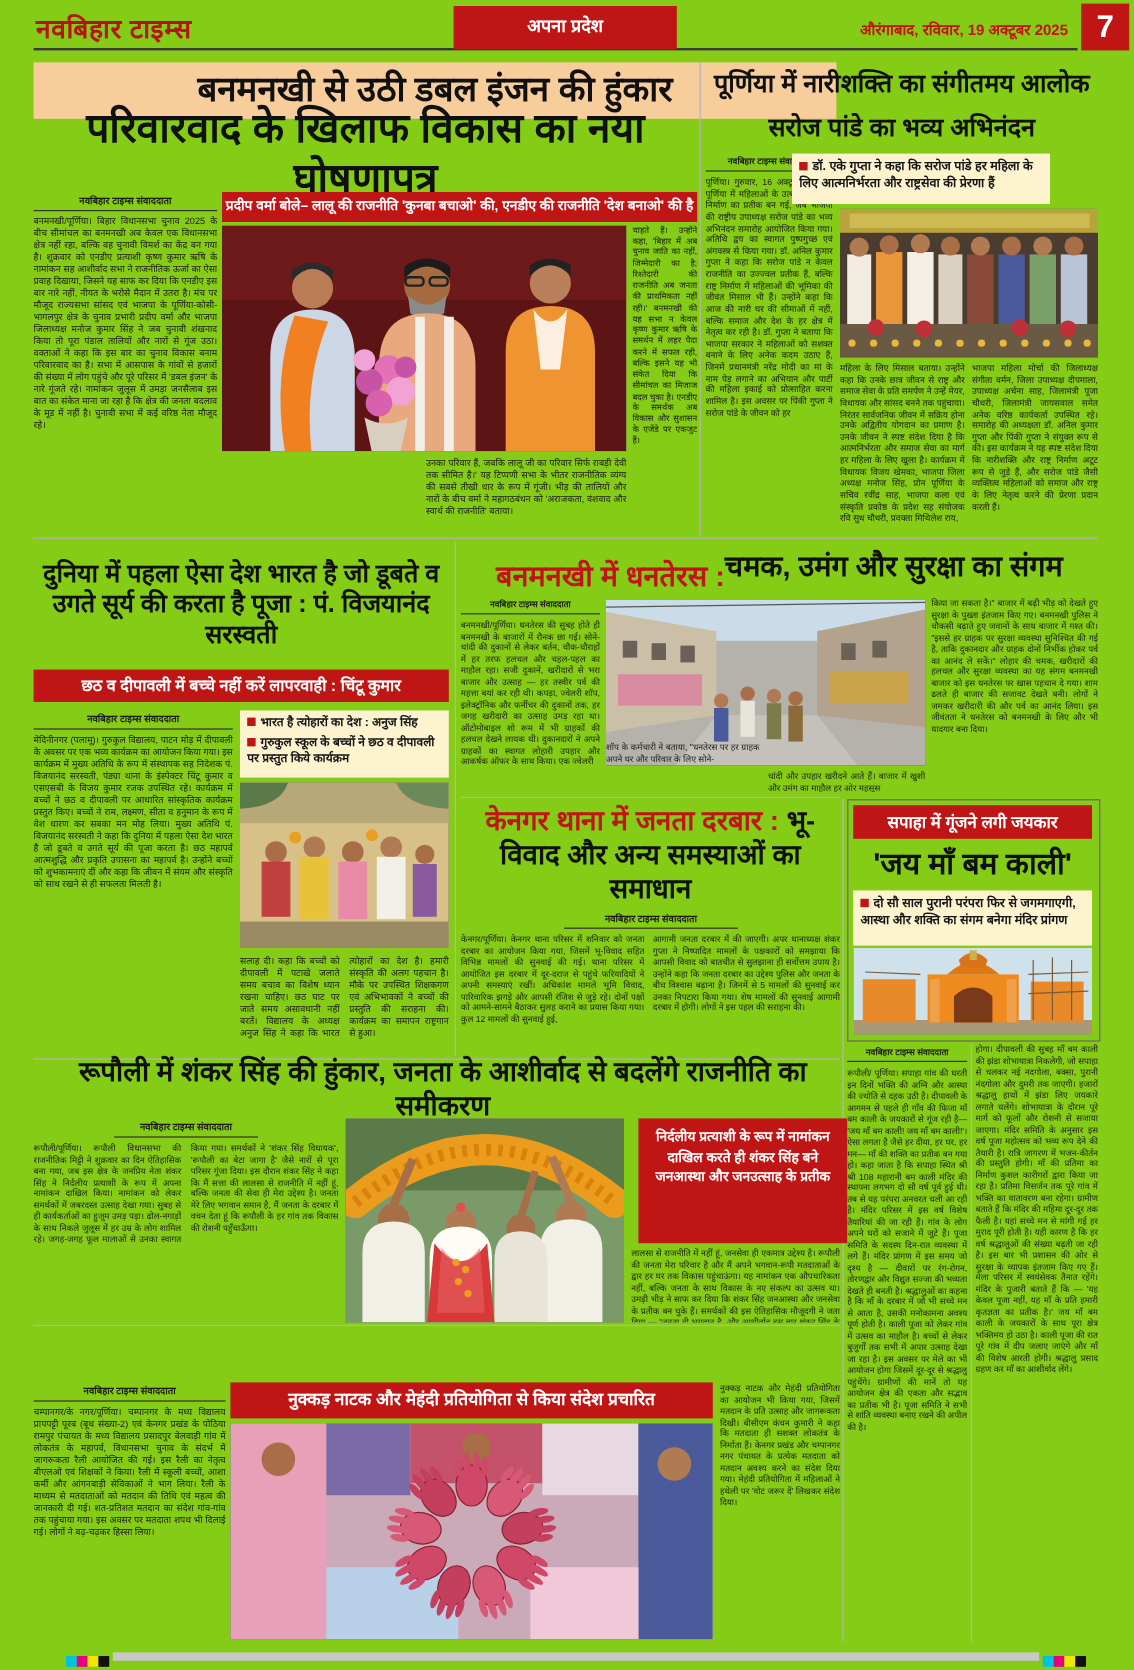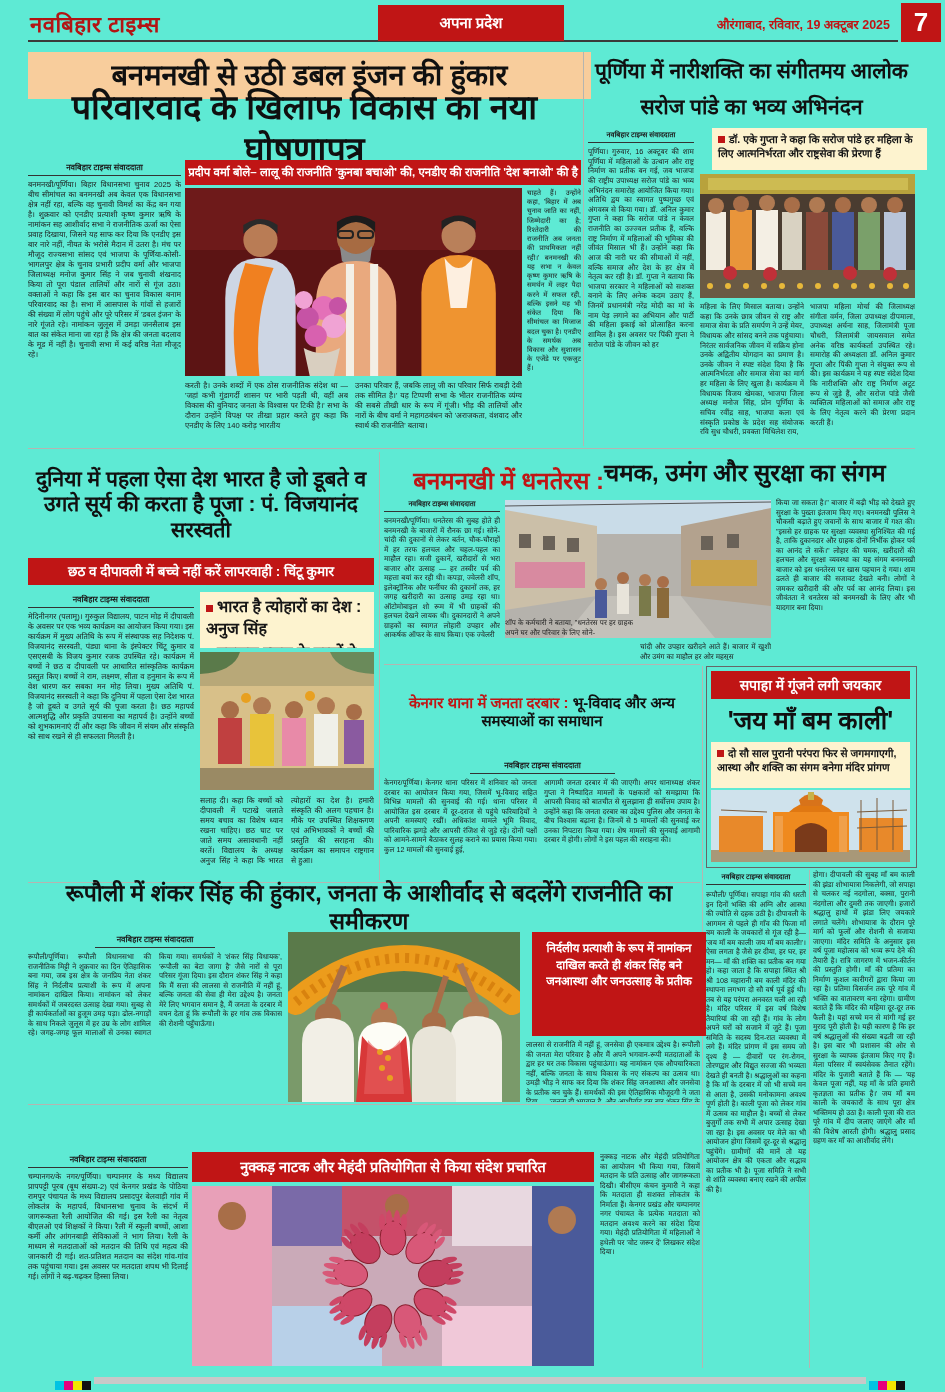--- a/index.html
+++ b/index.html
@@ -1,16 +1,16 @@
 <!DOCTYPE html>
 <html><head>
 <meta charset="utf-8">
 <style>
   html,body{margin:0;padding:0;background:#e8e8e4;}
-  .page{position:relative;width:945px;height:1392px;background:#5eead4;margin:0 auto;
+  .page{position:relative;width:945px;height:1392px;background:#84cc16;margin:0 auto;
         font-family:"Liberation Sans","DejaVu Sans",sans-serif;color:#1c1c1c;overflow:hidden;}
   .abs{position:absolute;}
   .hl{font-weight:bold;color:#101010;text-align:center;display:flex;align-items:center;justify-content:center;line-height:1.22;}
   .red{color:#c01515;margin-top:16px;}
   .strip{background:#c01515;color:#fff;font-weight:bold;display:flex;align-items:center;justify-content:center;text-align:center;line-height:1.15;}
   .kicker{background:#f8cd9c;}
   .ybox{background:#fdf3cf;font-weight:bold;color:#161616;padding:4px 6px;line-height:1.35;overflow:hidden;}
   .bullet-sq{display:inline-block;width:7px;height:7px;background:#c01515;margin-right:4px;}
   .body-txt{font-size:7.6px;line-height:1.32;text-align:justify;color:#1b1b1b;overflow:hidden;}
   .byline{font-weight:bold;font-size:8px;text-align:center;border-bottom:1.2px solid #333;padding:1px 0 3px 0;margin-bottom:4px;white-space:nowrap;overflow:hidden;}
@@ -28,21 +28,21 @@
 <body>
 
 <div class="page">
 
   <div class="abs" style="left:28px;top:40px;width:870px;height:2px;background:#3a3a3a;"></div>
   <div class="abs masthead" style="left:30px;top:8px;">नवबिहार टाइम्स</div>
   <div class="abs strip" style="left:378px;top:5px;width:186px;height:36px;font-size:15px;">अपना प्रदेश</div>
   <div class="abs dateline" style="left:600px;top:16px;width:290px;">औरंगाबाद, रविवार, 19 अक्टूबर 2025</div>
   <div class="abs pagenum" style="left:901px;top:3px;width:40px;height:39px;">7</div>
 
-  <div class="abs hl kicker" style="left:28px;top:52px;width:563px;height:47px;font-size:29px;text-align:center;">बनमनखी से उठी डबल इंजन की हुंकार</div>
+  <div class="abs hl kicker" style="left:28px;top:52px;width:669px;height:47px;font-size:29px;text-align:center;">बनमनखी से उठी डबल इंजन की हुंकार</div>
   <div class="abs hl" style="left:28px;top:101px;width:553px;height:55px;font-size:34px;">परिवारवाद के खिलाफ विकास का नया घोषणापत्र</div>
 
   <div class="abs" style="left:28px;top:160px;width:153px;height:284px;">
     <div class="byline">नवबिहार टाइम्स संवाददाता</div>
     <div class="body-txt" style="height:260px;">बनमनखी/पूर्णिया। बिहार विधानसभा चुनाव 2025 के बीच सीमांचल का बनमनखी अब केवल एक विधानसभा क्षेत्र नहीं रहा, बल्कि वह चुनावी विमर्श का केंद्र बन गया है। शुक्रवार को एनडीए प्रत्याशी कृष्ण कुमार ऋषि के नामांकन सह आशीर्वाद सभा ने राजनीतिक ऊर्जा का ऐसा प्रवाह दिखाया, जिसने यह साफ कर दिया कि एनडीए इस बार नारे नहीं, नीयत के भरोसे मैदान में उतरा है। मंच पर मौजूद राज्यसभा सांसद एवं भाजपा के पूर्णिया-कोसी-भागलपुर क्षेत्र के चुनाव प्रभारी प्रदीप वर्मा और भाजपा जिलाध्यक्ष मनोज कुमार सिंह ने जब चुनावी शंखनाद किया तो पूरा पंडाल तालियों और नारों से गूंज उठा। वक्ताओं ने कहा कि इस बार का चुनाव विकास बनाम परिवारवाद का है। सभा में आसपास के गांवों से हजारों की संख्या में लोग पहुंचे और पूरे परिसर में 'डबल इंजन' के नारे गूंजते रहे। नामांकन जुलूस में उमड़ा जनसैलाब इस बात का संकेत माना जा रहा है कि क्षेत्र की जनता बदलाव के मूड में नहीं है। चुनावी सभा में कई वरिष्ठ नेता मौजूद रहे।</div>
   </div>
 
   <div class="abs strip" style="left:185px;top:160px;width:396px;height:25px;font-size:11.5px;">प्रदीप वर्मा बोले– लालू की राजनीति 'कुनबा बचाओ' की, एनडीए की राजनीति 'देश बनाओ' की है</div>
 
   <div class="abs photo" style="left:185px;top:188px;width:337px;height:188px;">
@@ -68,34 +68,33 @@
         <circle cx="122" cy="130" r="11" fill="#c653a5"></circle>
       <circle cx="148" cy="138" r="12" fill="#f0a3d4"></circle>
         <circle cx="130" cy="148" r="11" fill="#d861af"></circle>
       <circle cx="118" cy="112" r="9" fill="#f0a3d4"></circle>
         <circle cx="152" cy="118" r="9" fill="#c653a5"></circle>
       <path d="M118 160 q18 10 36 0 l-6 28 -24 0z" fill="#d9cfc0"></path>
     </svg>
   </div>
 
   <div class="abs body-txt" style="left:527px;top:188px;width:54px;height:256px;font-size:7px;">चाहते हैं। उन्होंने कहा, 'बिहार में अब चुनाव जाति का नहीं, जिम्मेदारी का है; रिश्तेदारी की राजनीति अब जनता की प्राथमिकता नहीं रही।' बनमनखी की यह सभा न केवल कृष्ण कुमार ऋषि के समर्थन में लहर पैदा करने में सफल रही, बल्कि इसने यह भी संकेत दिया कि सीमांचल का मिजाज बदल चुका है। एनडीए के समर्थक अब विकास और सुशासन के एजेंडे पर एकजुट हैं।</div>
-  <div class="abs body-txt" style="left:185px;top:381px;width:163px;height:63px;">करती है। उनके शब्दों में एक ठोस राजनीतिक संदेश था — 'जहां कभी गुंडागर्दी शासन पर भारी पड़ती थी, वहीं अब विकास की बुनियाद जनता के विश्वास पर टिकी है।' सभा के दौरान उन्होंने विपक्ष पर तीखा प्रहार करते हुए कहा कि एनडीए के लिए 140 करोड़ भारतीय</div>
   <div class="abs body-txt" style="left:355px;top:381px;width:167px;height:63px;">उनका परिवार हैं, जबकि लालू जी का परिवार सिर्फ राबड़ी देवी तक सीमित है।' यह टिप्पणी सभा के भीतर राजनीतिक व्यंग्य की सबसे तीखी धार के रूप में गूंजी। भीड़ की तालियों और नारों के बीच वर्मा ने महागठबंधन को 'अराजकता, वंशवाद और स्वार्थ की राजनीति' बताया।</div>
 
   <div class="vrule" style="left:583px;top:52px;height:394px;"></div>
 
   <div class="abs hl" style="left:588px;top:54px;width:327px;height:34px;font-size:21px;">पूर्णिया में नारीशक्ति का संगीतमय आलोक</div>
   <div class="abs hl" style="left:588px;top:90px;width:327px;height:34px;font-size:21px;">सरोज पांडे का भव्य अभिनंदन</div>
 
   <div class="abs" style="left:588px;top:128px;width:106px;height:318px;">
     <div class="byline" style="font-size:7.2px;">नवबिहार टाइम्स संवाददाता</div>
     <div class="body-txt" style="height:296px;font-size:7.3px;">पूर्णिया। गुरुवार, 16 अक्टूबर की शाम पूर्णिया में महिलाओं के उत्थान और राष्ट्र निर्माण का प्रतीक बन गई, जब भाजपा की राष्ट्रीय उपाध्यक्ष सरोज पांडे का भव्य अभिनंदन समारोह आयोजित किया गया। अतिथि द्वय का स्वागत पुष्पगुच्छ एवं अंगवस्त्र से किया गया। डॉ. अनिल कुमार गुप्ता ने कहा कि सरोज पांडे न केवल राजनीति का उज्ज्वल प्रतीक हैं, बल्कि राष्ट्र निर्माण में महिलाओं की भूमिका की जीवंत मिसाल भी हैं। उन्होंने कहा कि आज की नारी घर की सीमाओं में नहीं, बल्कि समाज और देश के हर क्षेत्र में नेतृत्व कर रही है। डॉ. गुप्ता ने बताया कि भाजपा सरकार ने महिलाओं को सशक्त बनाने के लिए अनेक कदम उठाए हैं, जिनमें प्रधानमंत्री नरेंद्र मोदी का मां के नाम पेड़ लगाने का अभियान और पार्टी की महिला इकाई को प्रोत्साहित करना शामिल है। इस अवसर पर पिंकी गुप्ता ने सरोज पांडे के जीवन को हर</div>
   </div>
 
-  <div class="abs ybox" style="left:712px;top:128px;width:203px;height:34px;font-size:10.5px;">
+  <div class="abs ybox" style="left:660px;top:128px;width:203px;height:34px;font-size:10.5px;">
     <span class="bullet-sq"></span><span>डॉ. एके गुप्ता ने कहा कि सरोज पांडे हर महिला के लिए आत्मनिर्भरता और राष्ट्रसेवा की प्रेरणा हैं</span>
   </div>
 
   <div class="abs photo" style="left:700px;top:174px;width:215px;height:124px;">
     <svg viewBox="0 0 215 124" preserveAspectRatio="none">
       <rect width="215" height="124" fill="#4a3c30"></rect>
         <rect width="215" height="20" fill="#b8a23c"></rect>
       <rect x="8" y="4" width="200" height="12" fill="#cdbb52"></rect>
       <rect x="6" y="38" width="20" height="60" fill="#f2ece0"></rect>
         <circle cx="16" cy="32" r="8" fill="#b07a52"></circle>
@@ -141,21 +140,21 @@
   <div class="hrule" style="left:28px;top:448px;width:887px;"></div>
 
   <div class="abs hl" style="left:28px;top:454px;width:346px;height:100px;font-size:21px;">दुनिया में पहला ऐसा देश भारत है जो डूबते व उगते सूर्य की करता है पूजा : पं. विजयानंद सरस्वती</div>
   <div class="abs strip" style="left:28px;top:558px;width:346px;height:27px;font-size:13.5px;">छठ व दीपावली में बच्चे नहीं करें लापरवाही : चिंटू कुमार</div>
 
   <div class="abs" style="left:28px;top:592px;width:166px;height:288px;">
     <div class="byline">नवबिहार टाइम्स संवाददाता</div>
     <div class="body-txt" style="height:264px;">मेदिनीनगर (पलामू)। गुरुकुल विद्यालय, पाटन मोड़ में दीपावली के अवसर पर एक भव्य कार्यक्रम का आयोजन किया गया। इस कार्यक्रम में मुख्य अतिथि के रूप में संस्थापक सह निदेशक पं. विजयानंद सरस्वती, पंड्या थाना के इंस्पेक्टर चिंटू कुमार व एसएसबी के विजय कुमार रजक उपस्थित रहे। कार्यक्रम में बच्चों ने छठ व दीपावली पर आधारित सांस्कृतिक कार्यक्रम प्रस्तुत किए। बच्चों ने राम, लक्ष्मण, सीता व हनुमान के रूप में वेश धारण कर सबका मन मोह लिया। मुख्य अतिथि पं. विजयानंद सरस्वती ने कहा कि दुनिया में पहला ऐसा देश भारत है जो डूबते व उगते सूर्य की पूजा करता है। छठ महापर्व आत्मशुद्धि और प्रकृति उपासना का महापर्व है। उन्होंने बच्चों को शुभकामनाएं दीं और कहा कि जीवन में संयम और संस्कृति को साथ रखने से ही सफलता मिलती है।</div>
   </div>
 
-  <div class="abs ybox" style="left:200px;top:592px;width:162px;height:48px;font-size:16px;">
+  <div class="abs ybox" style="left:200px;top:592px;width:162px;height:48px;font-size:10px;">
     <div><span class="bullet-sq"></span><span>भारत है त्योहारों का देश : अनुज सिंह</span></div>
     <div style="margin-top:3px;"><span class="bullet-sq"></span><span>गुरुकुल स्कूल के बच्चों ने छठ व दीपावली पर प्रस्तुत किये कार्यक्रम</span></div>
   </div>
 
   <div class="abs photo" style="left:200px;top:652px;width:174px;height:138px;">
     <svg viewBox="0 0 174 138" preserveAspectRatio="none">
       <rect width="174" height="138" fill="#d8c089"></rect>
         <rect width="174" height="34" fill="#b8a878"></rect>
       <path d="M0 0 h40 q-6 20 -40 22z" fill="#5a7a4a"></path>
         <path d="M174 0 h-44 q8 20 44 22z" fill="#6a8a5a"></path>
@@ -215,21 +214,21 @@
         <rect x="90" y="90" width="12" height="28" fill="#4a5a9a"></rect>
       <line x1="0" y1="6" x2="266" y2="2" stroke="#555" stroke-width="1"></line>
     </svg>
   </div>
   <div class="abs body-txt" style="left:505px;top:618px;width:128px;height:18px;font-size:7.2px;">शॉप के कर्मचारी ने बताया, "धनतेरस पर हर ग्राहक अपने घर और परिवार के लिए सोने-</div>
   <div class="abs body-txt" style="left:640px;top:642px;width:131px;height:18px;font-size:7.2px;">चांदी और उपहार खरीदने आते हैं। बाजार में खुशी और उमंग का माहौल हर ओर महसूस</div>
   <div class="abs body-txt" style="left:776px;top:498px;width:139px;height:162px;font-size:7.2px;">किया जा सकता है।" बाजार में बढ़ी भीड़ को देखते हुए सुरक्षा के पुख्ता इंतजाम किए गए। बनमनखी पुलिस ने चौकसी बढ़ाते हुए जवानों के साथ बाजार में गश्त की। "इससे हर ग्राहक पर सुरक्षा व्यवस्था सुनिश्चित की गई है, ताकि दुकानदार और ग्राहक दोनों निर्भीक होकर पर्व का आनंद ले सकें।" लोहार की चमक, खरीदारों की हलचल और सुरक्षा व्यवस्था का यह संगम बनमनखी बाजार को इस धनतेरस पर खास पहचान दे गया। शाम ढलते ही बाजार की सजावट देखते बनी। लोगों ने जमकर खरीदारी की और पर्व का आनंद लिया। इस जीवंतता ने धनतेरस को बनमनखी के लिए और भी यादगार बना दिया।</div>
 
   <div class="hrule" style="left:384px;top:664px;width:316px;"></div>
 
-  <div class="abs hl" style="left:384px;top:670px;width:316px;height:84px;font-size:15px;">
+  <div class="abs hl" style="left:384px;top:670px;width:316px;height:84px;font-size:23px;">
     <span><span class="red">केनगर थाना में जनता दरबार : </span><span>भू-विवाद और अन्य समस्याओं का समाधान</span></span>
   </div>
   <div class="abs byline" style="left:470px;top:758px;width:145px;">नवबिहार टाइम्स संवाददाता</div>
   <div class="abs body-txt" style="left:384px;top:778px;width:153px;height:100px;font-size:7.2px;">केनगर/पूर्णिया। केनगर थाना परिसर में शनिवार को जनता दरबार का आयोजन किया गया, जिसमें भू-विवाद सहित विभिन्न मामलों की सुनवाई की गई। थाना परिसर में आयोजित इस दरबार में दूर-दराज से पहुंचे फरियादियों ने अपनी समस्याएं रखीं। अधिकांश मामले भूमि विवाद, पारिवारिक झगड़े और आपसी रंजिश से जुड़े रहे। दोनों पक्षों को आमने-सामने बैठाकर सुलह कराने का प्रयास किया गया। कुल 12 मामलों की सुनवाई हुई,</div>
   <div class="abs body-txt" style="left:544px;top:778px;width:156px;height:100px;font-size:7.2px;">आगामी जनता दरबार में की जाएगी। अपर थानाध्यक्ष शंकर गुप्ता ने निष्पादित मामलों के पक्षकारों को समझाया कि आपसी विवाद को बातचीत से सुलझाना ही सर्वोत्तम उपाय है। उन्होंने कहा कि जनता दरबार का उद्देश्य पुलिस और जनता के बीच विश्वास बढ़ाना है। जिनमें से 5 मामलों की सुनवाई कर उनका निपटारा किया गया। शेष मामलों की सुनवाई आगामी दरबार में होगी। लोगों ने इस पहल की सराहना की।</div>
 
   <div class="vrule" style="left:702px;top:666px;height:702px;"></div>
   <div class="abs" style="left:706px;top:666px;width:209px;height:200px;border:1px solid #666;"></div>
   <div class="abs strip" style="left:711px;top:671px;width:199px;height:28px;font-size:14px;">सपाहा में गूंजने लगी जयकार</div>
   <div class="abs hl" style="left:711px;top:701px;width:199px;height:38px;font-size:25px;">'जय माँ बम काली'</div>

